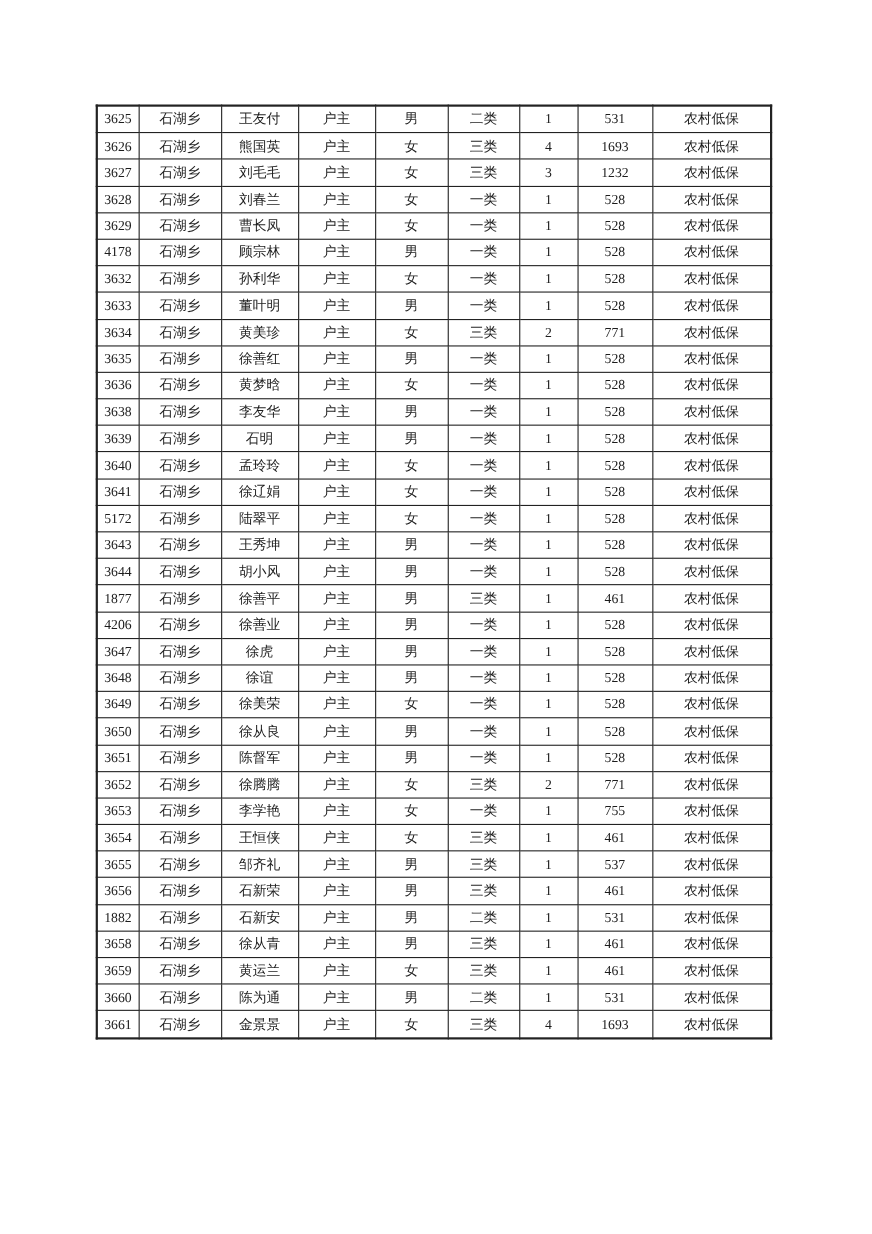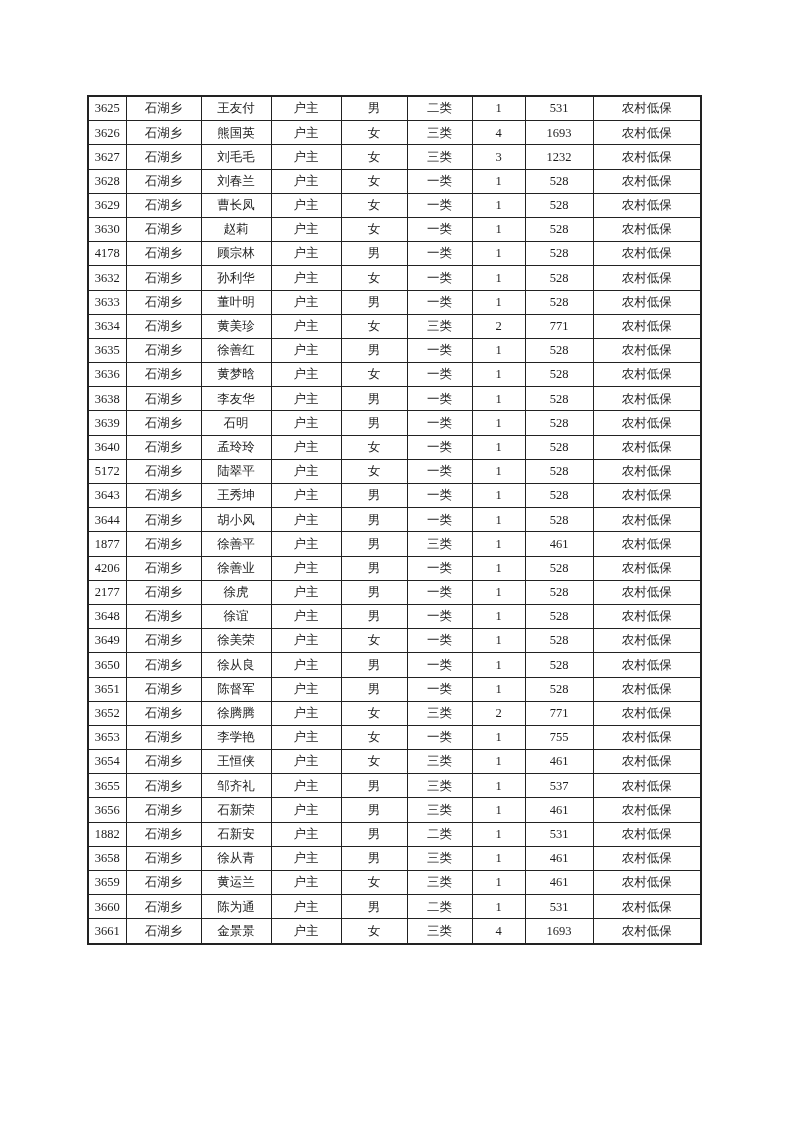--- a/index.html
+++ b/index.html
@@ -111,31 +111,20 @@
           <td>石湖乡</td>
           <td>曹长凤</td>
           <td>户主</td>
           <td>女</td>
           <td>一类</td>
           <td>1</td>
           <td>528</td>
           <td>农村低保</td>
         </tr>
         <tr>
-          <td>3630</td>
-          <td>石湖乡</td>
-          <td>赵莉</td>
-          <td>户主</td>
-          <td>女</td>
-          <td>一类</td>
-          <td>1</td>
-          <td>528</td>
-          <td>农村低保</td>
-        </tr>
-        <tr>
           <td>4178</td>
           <td>石湖乡</td>
           <td>顾宗林</td>
           <td>户主</td>
           <td>男</td>
           <td>一类</td>
           <td>1</td>
           <td>528</td>
           <td>农村低保</td>
         </tr>
@@ -221,20 +210,31 @@
           <td>石湖乡</td>
           <td>孟玲玲</td>
           <td>户主</td>
           <td>女</td>
           <td>一类</td>
           <td>1</td>
           <td>528</td>
           <td>农村低保</td>
         </tr>
         <tr>
+          <td>3641</td>
+          <td>石湖乡</td>
+          <td>徐辽娟</td>
+          <td>户主</td>
+          <td>女</td>
+          <td>一类</td>
+          <td>1</td>
+          <td>528</td>
+          <td>农村低保</td>
+        </tr>
+        <tr>
           <td>5172</td>
           <td>石湖乡</td>
           <td>陆翠平</td>
           <td>户主</td>
           <td>女</td>
           <td>一类</td>
           <td>1</td>
           <td>528</td>
           <td>农村低保</td>
         </tr>
@@ -276,21 +276,21 @@
           <td>石湖乡</td>
           <td>徐善业</td>
           <td>户主</td>
           <td>男</td>
           <td>一类</td>
           <td>1</td>
           <td>528</td>
           <td>农村低保</td>
         </tr>
         <tr>
-          <td>2177</td>
+          <td>3647</td>
           <td>石湖乡</td>
           <td>徐虎</td>
           <td>户主</td>
           <td>男</td>
           <td>一类</td>
           <td>1</td>
           <td>528</td>
           <td>农村低保</td>
         </tr>
         <tr>

